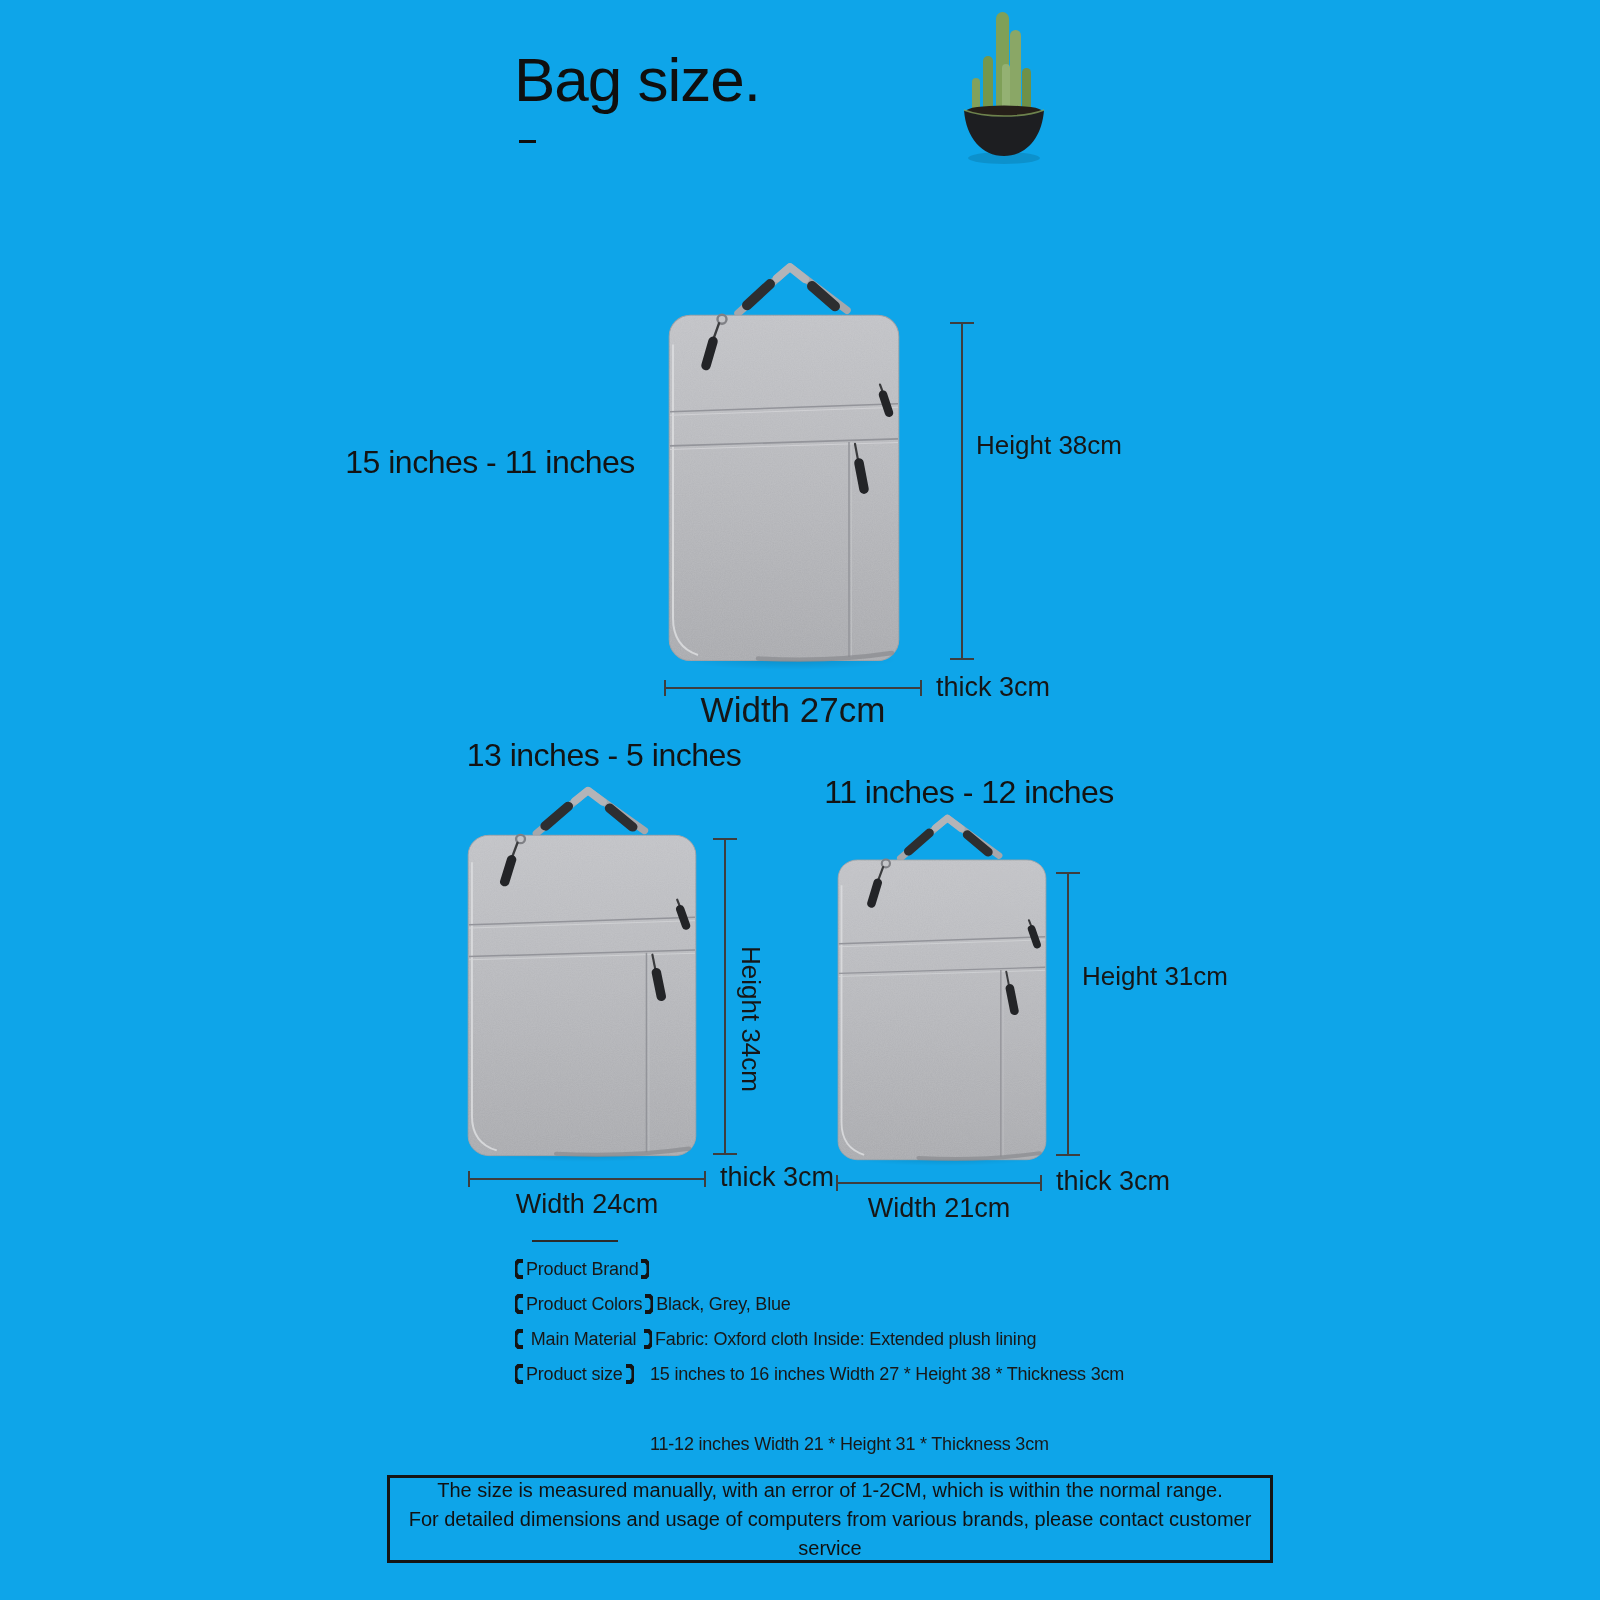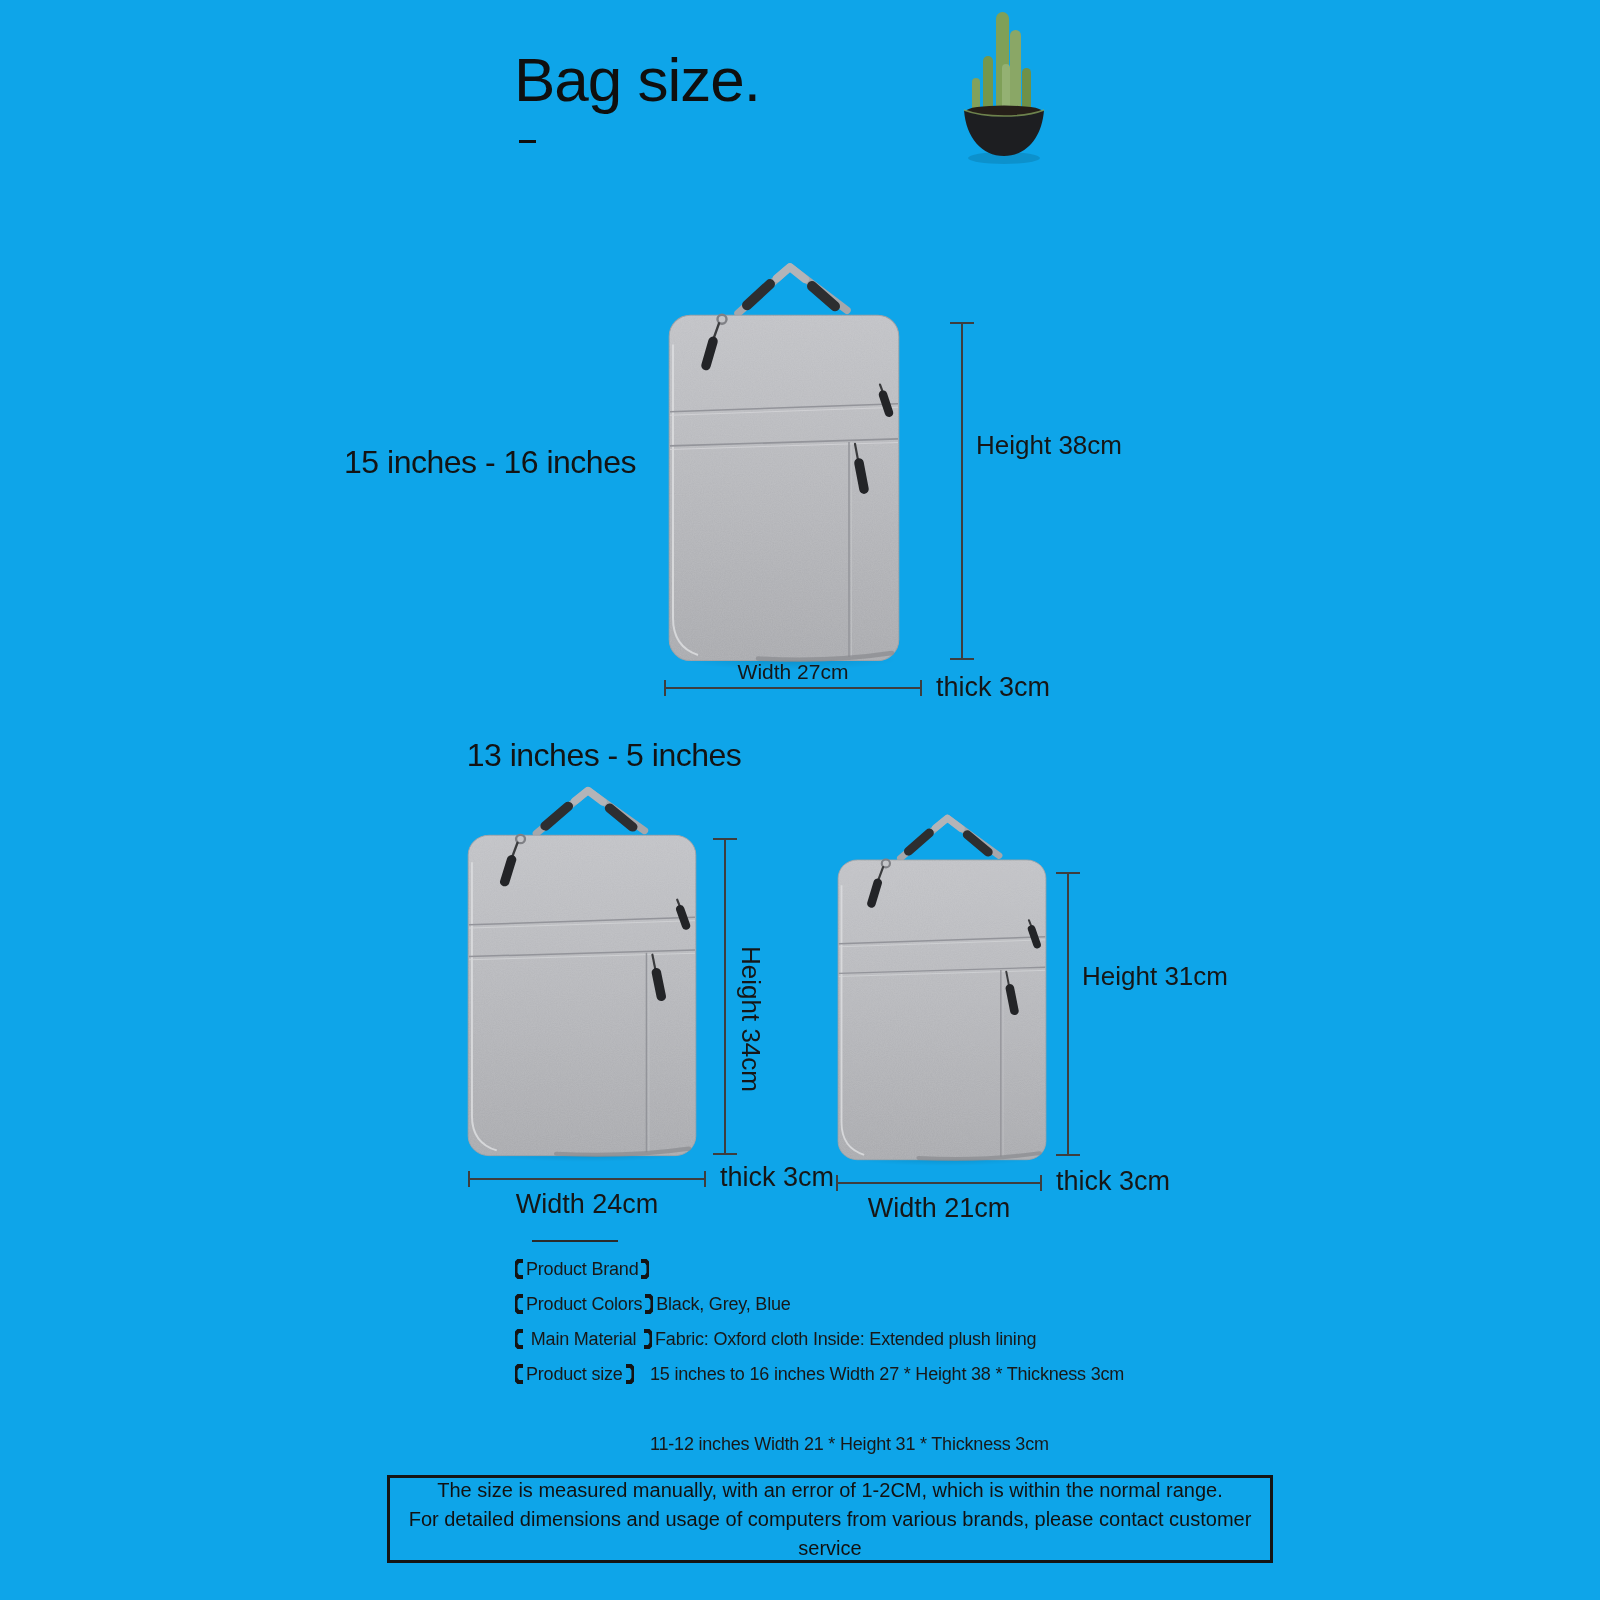--- a/index.html
+++ b/index.html
@@ -43,21 +43,21 @@
   .vl2{left:713px;top:838px;height:317px;}
   .vl3{left:1056px;top:872px;height:284px;}
   .hl1{left:664px;top:680px;width:258px;}
   .hl2{left:468px;top:1171px;width:238px;}
   .hl3{left:836px;top:1175px;width:206px;}
   .mlabel{position:absolute;font-size:26px;color:#161616;white-space:nowrap;}
   .center{text-align:center;}
   .ht1{left:976px;top:430px;}
   .ht3{left:1082px;top:961px;}
   .vtext{left:766px;top:946px;transform:rotate(90deg);transform-origin:0 0;}
-  .wt1{left:664px;top:660px;width:258px;font-size:21px;}
+  .wt1{left:664px;top:690px;width:258px;font-size:35px;}
   .wt2{left:468px;top:1189px;width:238px;font-size:27px;}
   .wt3{left:836px;top:1193px;width:206px;font-size:27px;}
   .tk1{left:936px;top:672px;font-size:27px;}
   .tk2{left:720px;top:1162px;font-size:27px;}
   .tk3{left:1056px;top:1166px;font-size:27px;}
   
   .divider{left:532px;top:1240px;width:86px;height:2px;background:#2b2b2b;}
   .specs{left:500px;top:1259px;width:760px;height:220px;}
   .spec-row{position:absolute;left:12px;white-space:nowrap;font-size:18px;letter-spacing:-0.2px;color:#181818;}
   .spec-label{display:inline-block;min-width:138px;vertical-align:top;}
@@ -131,21 +131,21 @@
     <rect x="58" y="24" width="11" height="84" rx="5.5" fill="#8aa766"></rect>
     <rect x="31" y="50" width="10" height="58" rx="5" fill="#75974e"></rect>
     <rect x="20" y="72" width="8" height="36" rx="4" fill="#82a15c"></rect>
     <rect x="70" y="62" width="9" height="46" rx="4.5" fill="#6f9148"></rect>
     <rect x="50" y="58" width="8" height="50" rx="4" fill="#94b173"></rect>
     <ellipse cx="52" cy="105" rx="38" ry="5.5" fill="#261f19"></ellipse>
     <path d="M 12,104 C 14,132 30,150 52,150 C 74,150 90,132 92,104 C 72,112 32,112 12,104 Z" fill="#1d1e21"></path>
     <path d="M 12,104 C 32,112 72,112 92,104" fill="none" stroke="#8fae62" stroke-width="1.6" opacity="0.7"></path>
   </svg>
 
-  <div class="abs bag-label bl1">15 inches - 16 inches</div>
+  <div class="abs bag-label bl1">15 inches - 11 inches</div>
   <div class="bag-shadow sh1"></div>
   <svg class="bag bag1" viewBox="0 0 232 400" preserveAspectRatio="none">
     <use href="#bag-shape"></use>
   </svg>
   <div class="vline vl1">
       <i class="bar"></i>
       <i class="capt"></i>
       <i class="capb"></i>
     </div>
   <div class="mlabel ht1">Height 38cm</div>
@@ -169,20 +169,21 @@
     </div>
   <div class="mlabel vtext">Height 34cm</div>
   <div class="hline hl2">
       <i class="bar"></i>
       <i class="capl"></i>
       <i class="capr"></i>
     </div>
   <div class="mlabel center wt2">Width 24cm</div>
   <div class="mlabel tk2">thick 3cm</div>
 
+  <div class="abs bag-label bl3">11 inches - 12 inches</div>
   <div class="bag-shadow sh3"></div>
   <svg class="bag bag3" viewBox="0 0 232 400" preserveAspectRatio="none">
     <use href="#bag-shape"></use>
   </svg>
   <div class="vline vl3">
       <i class="bar"></i>
       <i class="capt"></i>
       <i class="capb"></i>
     </div>
   <div class="mlabel ht3">Height 31cm</div>

